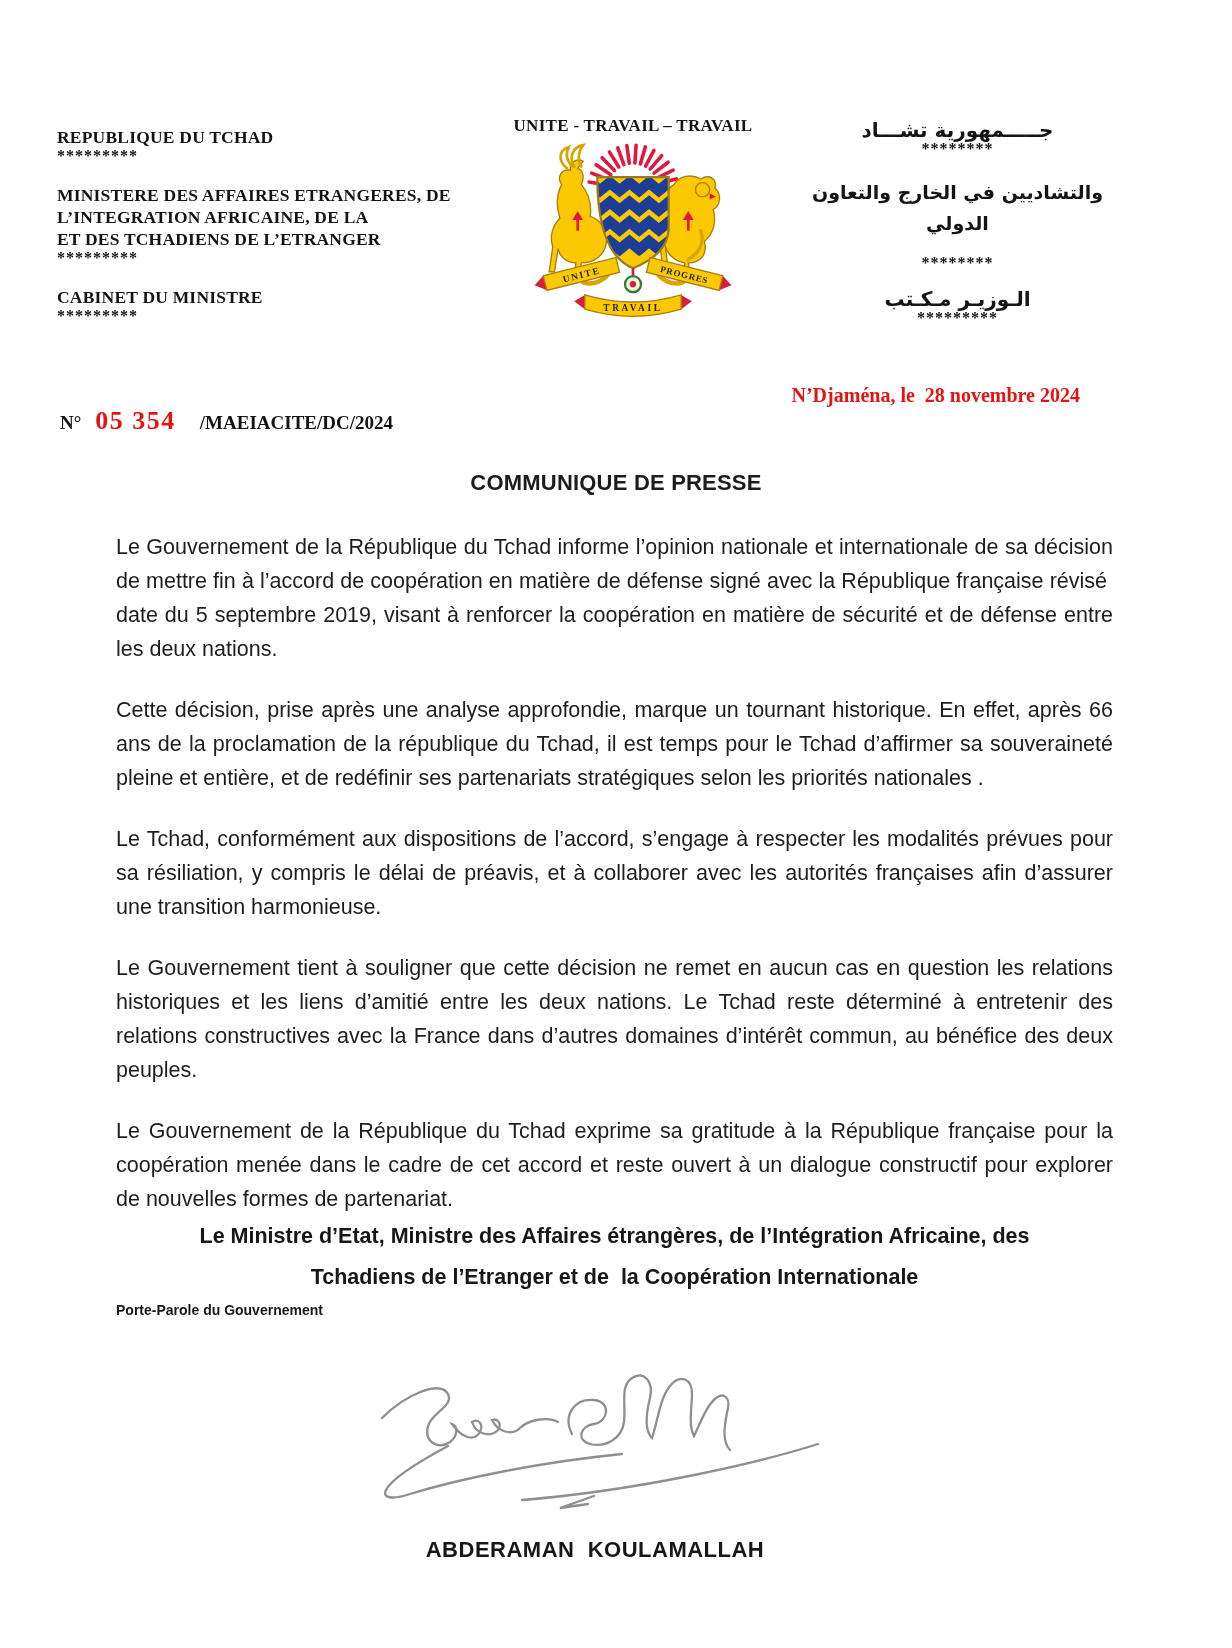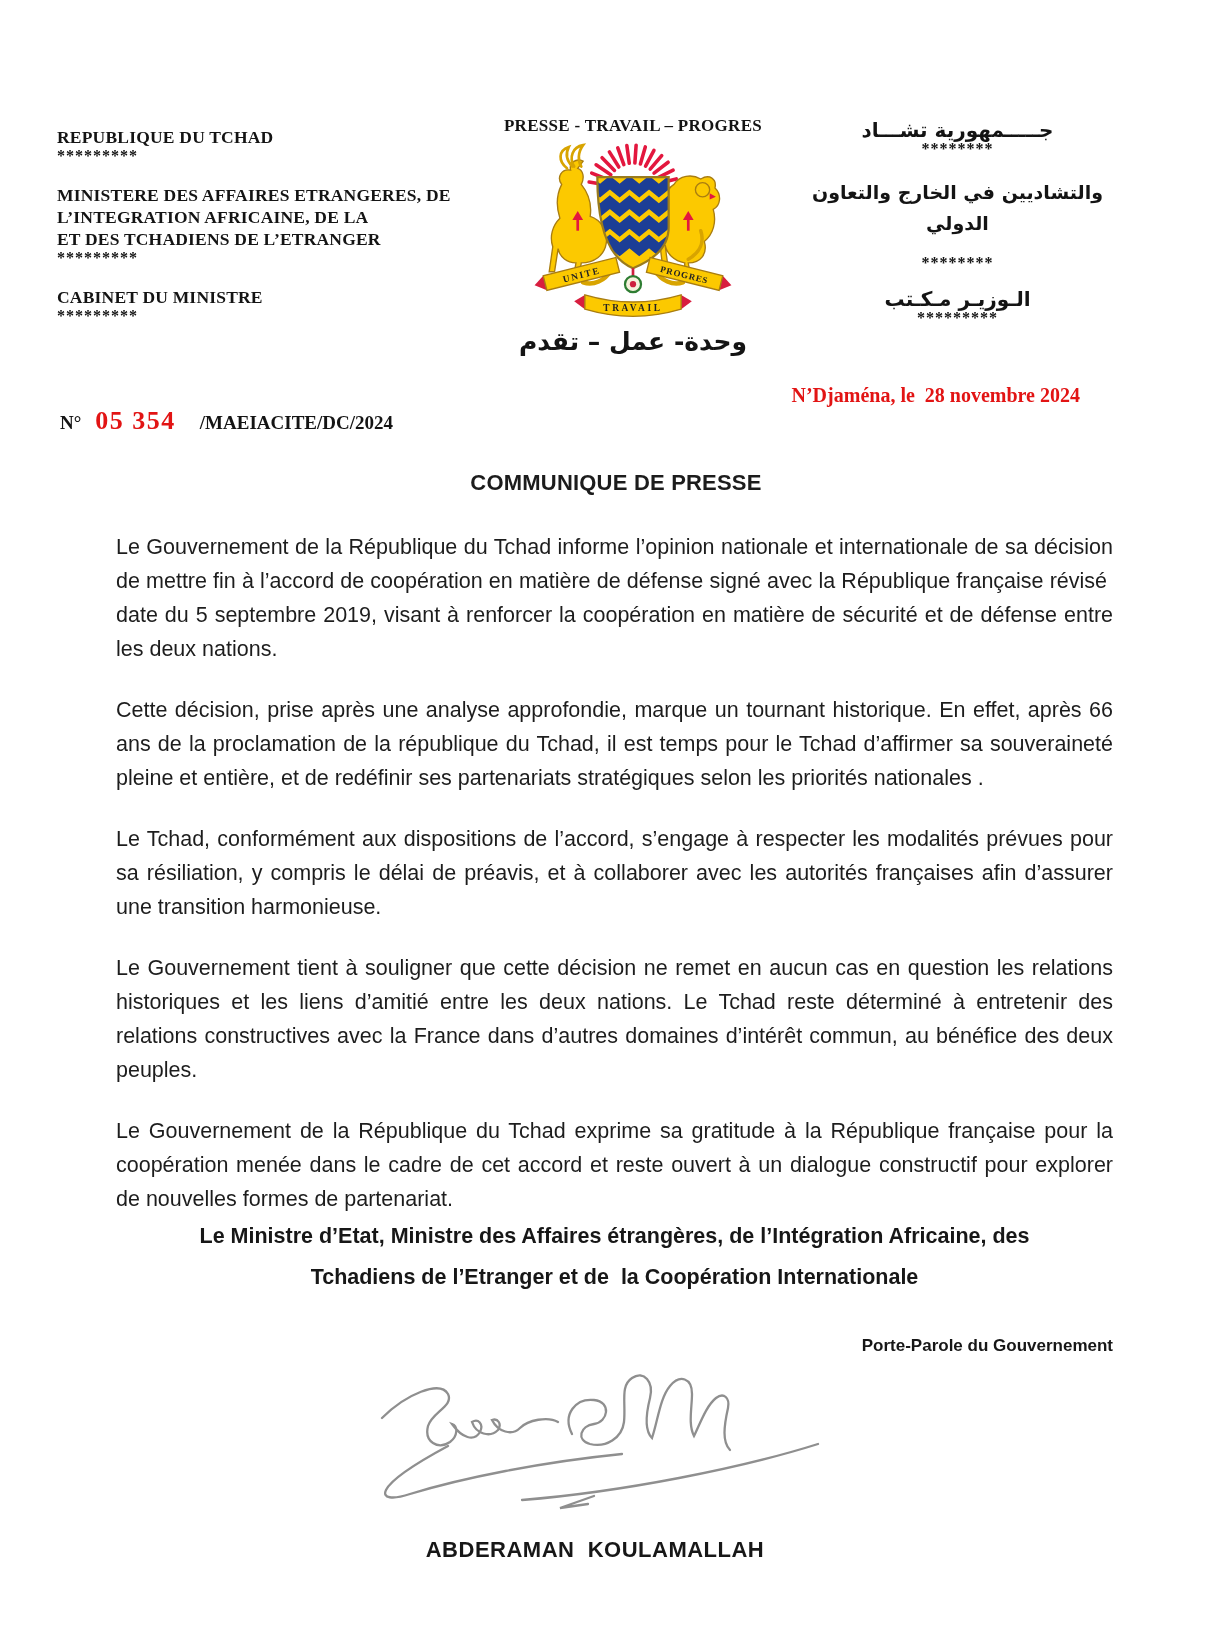--- a/index.html
+++ b/index.html
@@ -31,22 +31,22 @@
   .refline .num{font-size:26px;color:#e21414;letter-spacing:1.5px;margin-left:14px;text-align:right;}
   .refline .code{font-size:19px;margin-left:24px;}
   
   .doc-title{position:absolute;left:0;top:470px;width:1232px;text-align:center;
              font-weight:bold;font-size:22px;letter-spacing:.2px;}
   .body-text{position:absolute;left:116px;top:518px;width:997px;}
   .body-text p{margin:12px 0 27px 0;font-size:21.5px;line-height:34px;text-align:justify;color:#1d1d1d;}
   
   .minister-block{position:absolute;left:116px;top:1216px;width:997px;text-align:center;
                   font-weight:bold;font-size:21.5px;line-height:41px;color:#171717;}
-  .spokesperson{position:absolute;left:116px;top:1336px;width:997px;text-align:right;
-                font-weight:bold;font-size:17px;color:#171717;}
+  .spokesperson{position:absolute;left:116px;top:1302px;width:997px;text-align:left;
+                font-weight:bold;font-size:14px;color:#171717;}
   .signature{position:absolute;left:362px;top:1350px;}
   .signatory{position:absolute;left:0;top:1537px;width:1190px;text-align:center;
              font-weight:bold;font-size:22px;letter-spacing:.5px;color:#171717;}
 </style>
 </head>
 <body>
 
 <div class="page">
 
   <div class="lh-left">
@@ -56,21 +56,21 @@
     <div>MINISTERE DES AFFAIRES ETRANGERES, DE</div>
     <div>L’INTEGRATION AFRICAINE, DE LA</div>
     <div>ET DES TCHADIENS DE L’ETRANGER</div>
     <div class="stars">*********</div>
     <div class="gap"></div>
     <div>CABINET DU MINISTRE</div>
     <div class="stars">*********</div>
   </div>
 
   <div class="lh-center">
-    <div class="motto-fr">PRESSE - TRAVAIL – PROGRES</div>
+    <div class="motto-fr">UNITE - TRAVAIL – TRAVAIL</div>
     <svg class="emblem" width="214" height="189" viewBox="0 0 240 212" role="img">
 
       <g stroke="#e3173e" stroke-width="4" stroke-linecap="round">
         <line x1="150" y1="56.9" x2="170" y2="56.3"></line>
           <line x1="149.1" y1="50.7" x2="168.5" y2="45.9"></line>
         <line x1="147" y1="44.9" x2="165" y2="36.1"></line>
           <line x1="143.6" y1="39.5" x2="159.4" y2="27.2"></line>
         <line x1="139.3" y1="35" x2="152.2" y2="19.7"></line>
           <line x1="134.1" y1="31.5" x2="143.5" y2="13.9"></line>
         <line x1="128.3" y1="29.2" x2="133.8" y2="10"></line>
@@ -135,21 +135,20 @@
         <rect x="136" y="144" width="84" height="17" fill="#fcc900" stroke="#a97d10" stroke-width="1.5"></rect>
         <text x="178" y="157" text-anchor="middle" font-family="Liberation Serif,serif" font-size="10" font-weight="bold" letter-spacing="1" fill="#222">PROGRES</text>
       </g>
       <g>
         <polygon points="66,176 54,183 66,192" fill="#d81e3f"></polygon>
         <polygon points="174,176 186,183 174,192" fill="#d81e3f"></polygon>
         <path d="M66,176 Q120,192 174,176 L174,192 Q120,208 66,192 Z" fill="#fcc900" stroke="#a97d10" stroke-width="1.5"></path>
         <text x="120" y="194" text-anchor="middle" font-family="Liberation Serif,serif" font-size="10.5" font-weight="bold" letter-spacing="3" fill="#222">TRAVAIL</text>
       </g>
     </svg>
-    <div class="motto-ar">وحدة- عمل – تقدم</div>
   </div>
 
   <div class="lh-right">
     <div class="ar-republic">جـــــمهورية تشـــاد</div>
     <div class="stars">********</div>
     <div class="ar-ministry">
       <div>والتشاديين في الخارج والتعاون الدولي</div>
     </div>
     <div class="stars mid">********</div>
     <div class="ar-cabinet">الـوزيـر مـكـتب</div>

